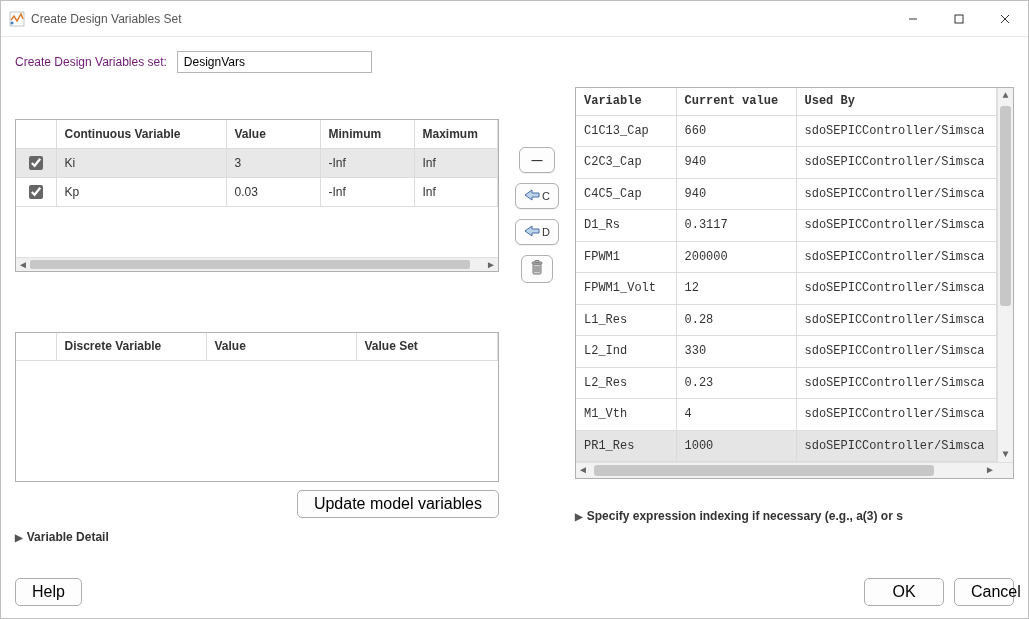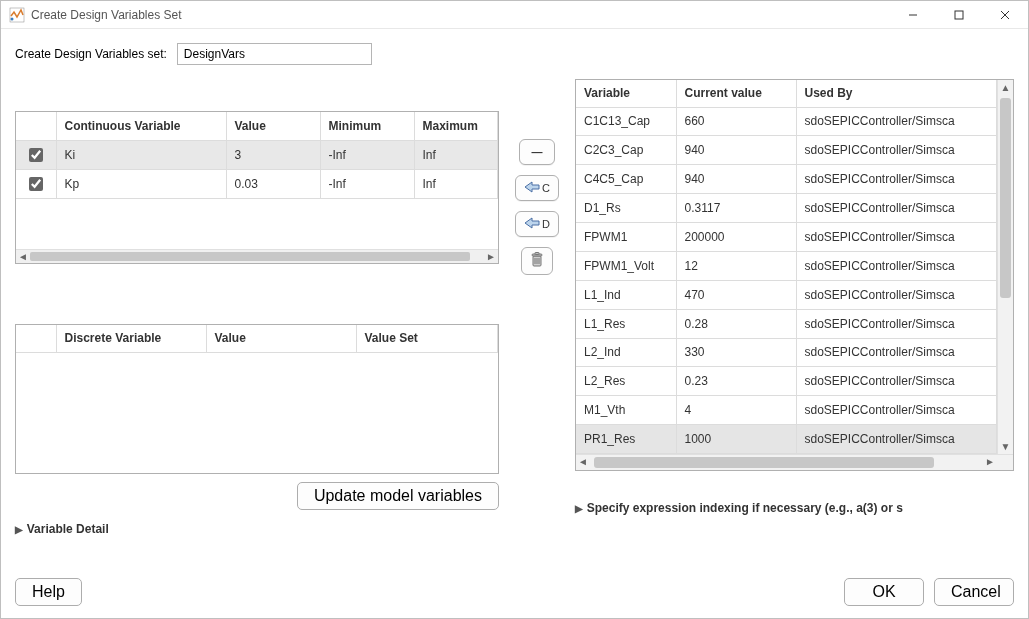--- a/index.html
+++ b/index.html
@@ -2,39 +2,39 @@
 <html><head>
 <meta charset="utf-8">
 <style>
   * { box-sizing: border-box; }
   html, body { margin: 0; padding: 0; font-family: "Segoe UI", Arial, sans-serif; font-size: 12px; color: #333; background: #f0f0f0; }
   .window {
     width: 1029px; height: 619px; background: #ffffff; border: 1px solid #bfbfbf;
     display: flex; flex-direction: column;
   }
   .titlebar {
-    height: 28px; display: flex; align-items: center; padding: 0 0 0 8px;
+    height: 36px; display: flex; align-items: center; padding: 0 0 0 8px;
     background: #ffffff; border-bottom: 1px solid #e8e8e8;
   }
   .titlebar-icon {
     width: 16px; height: 16px; margin-right: 6px;
     display: inline-flex; align-items: center; justify-content: center;
   }
   .titlebar-title { font-size: 12px; color: #555; flex: 1; }
   .win-controls { display: flex; }
   .win-btn {
     width: 46px; height: 30px; display: flex; align-items: center; justify-content: center;
     color: #555;
   }
   .content {
     flex: 1; display: flex; flex-direction: column; padding: 14px 14px 10px 14px;
     background: #ffffff;
   }
   .row-set-name { display: flex; align-items: center; margin-bottom: 14px; }
-  .row-set-name label { font-size: 12px; margin-right: 10px; color: #000000; }
+  .row-set-name label { font-size: 12px; margin-right: 10px; color: #701a75; }
   .row-set-name input {
     width: 195px; height: 22px; border: 1px solid #b5b5b5; padding: 2px 6px; font-size: 12px;
     font-family: inherit;
   }
   .main-area { flex: 1; display: flex; gap: 10px; min-height: 0; }
   .left-col { width: 484px; display: flex; flex-direction: column; margin-top: 32px; }
   .mid-col { width: 56px; display: flex; flex-direction: column; align-items: center; gap: 10px; padding-top: 60px; }
   .right-col { flex: 1; display: flex; flex-direction: column; min-width: 0; }
 
   .table-frame {
@@ -69,21 +69,21 @@
   .arrow-left-svg { display:inline-block; }
   .trash-btn {
     width: 32px; height: 28px; border: 1px solid #b0b0b0; border-radius: 6px; background: #fdfdfd;
     display: flex; align-items: center; justify-content: center;
   }
 
   .right-table-wrap {
     border: 1px solid #b0b0b0; display: flex; flex-direction: column; height: 392px;
   }
   .right-table-scroll {
-    flex:1; overflow: hidden; position: relative; display:flex;
+    flex:1; overflow: hidden; position: relative; display:flex;font-family:Liberation Mono, monospace;
   }
   .right-table-scroll table { flex:1; }
   .right-vscroll {
     width: 16px; background:#f2f2f2; position:relative; border-left:1px solid #e0e0e0;
   }
   .right-vscroll .arrow-up { position:absolute; top:2px; left:0; right:0; text-align:center; font-size:10px; color:#666;}
   .right-vscroll .arrow-dn { position:absolute; bottom:2px; left:0; right:0; text-align:center; font-size:10px; color:#666;}
   .right-vscroll .thumb { position:absolute; left:2px; right:2px; top:18px; height:200px; background:#c7c7c7; border-radius:3px;}
   .right-hscroll {
     height: 16px; background:#f2f2f2; position:relative; border-top:1px solid #e0e0e0;
@@ -108,21 +108,21 @@
     border: 1px solid #adadad; border-radius: 5px; padding: 4px 16px; background: #fdfdfd;
     font-size: 16px; font-family: inherit; cursor: default;
   }
   .update-row { display:flex; justify-content:flex-end; margin-top:8px; }
 
   .footer {
     display:flex; align-items:center; justify-content:space-between; padding: 0 14px 12px 14px; gap: 40px;
   }
   .footer .right-btns { display:flex; gap:10px;border-radius:11px; }
   .footer .btn.ok { width:80px; }
-  .footer .btn.cancel { width:80px; }
+  .footer .btn.cancel { width:60px; }
 
   input[type=checkbox] {
     width:14px; height:14px; accent-color:#666;
   }
 </style>
 </head>
 <body>
 
 <div class="window">
   <div class="titlebar">
@@ -313,25 +313,20 @@
                     <td>FPWM1</td>
                     <td>200000</td>
                     <td>sdoSEPICController/Simsca</td>
                   </tr>
                   <tr>
                     <td>FPWM1_Volt</td>
                     <td>12</td>
                     <td>sdoSEPICController/Simsca</td>
                   </tr>
                   <tr>
-                    <td>L1_Ind</td>
-                    <td>470</td>
-                    <td>sdoSEPICController/Simsca</td>
-                  </tr>
-                  <tr>
                     <td>L1_Res</td>
                     <td>0.28</td>
                     <td>sdoSEPICController/Simsca</td>
                   </tr>
                   <tr>
                     <td>L2_Ind</td>
                     <td>330</td>
                     <td>sdoSEPICController/Simsca</td>
                   </tr>
                   <tr>

